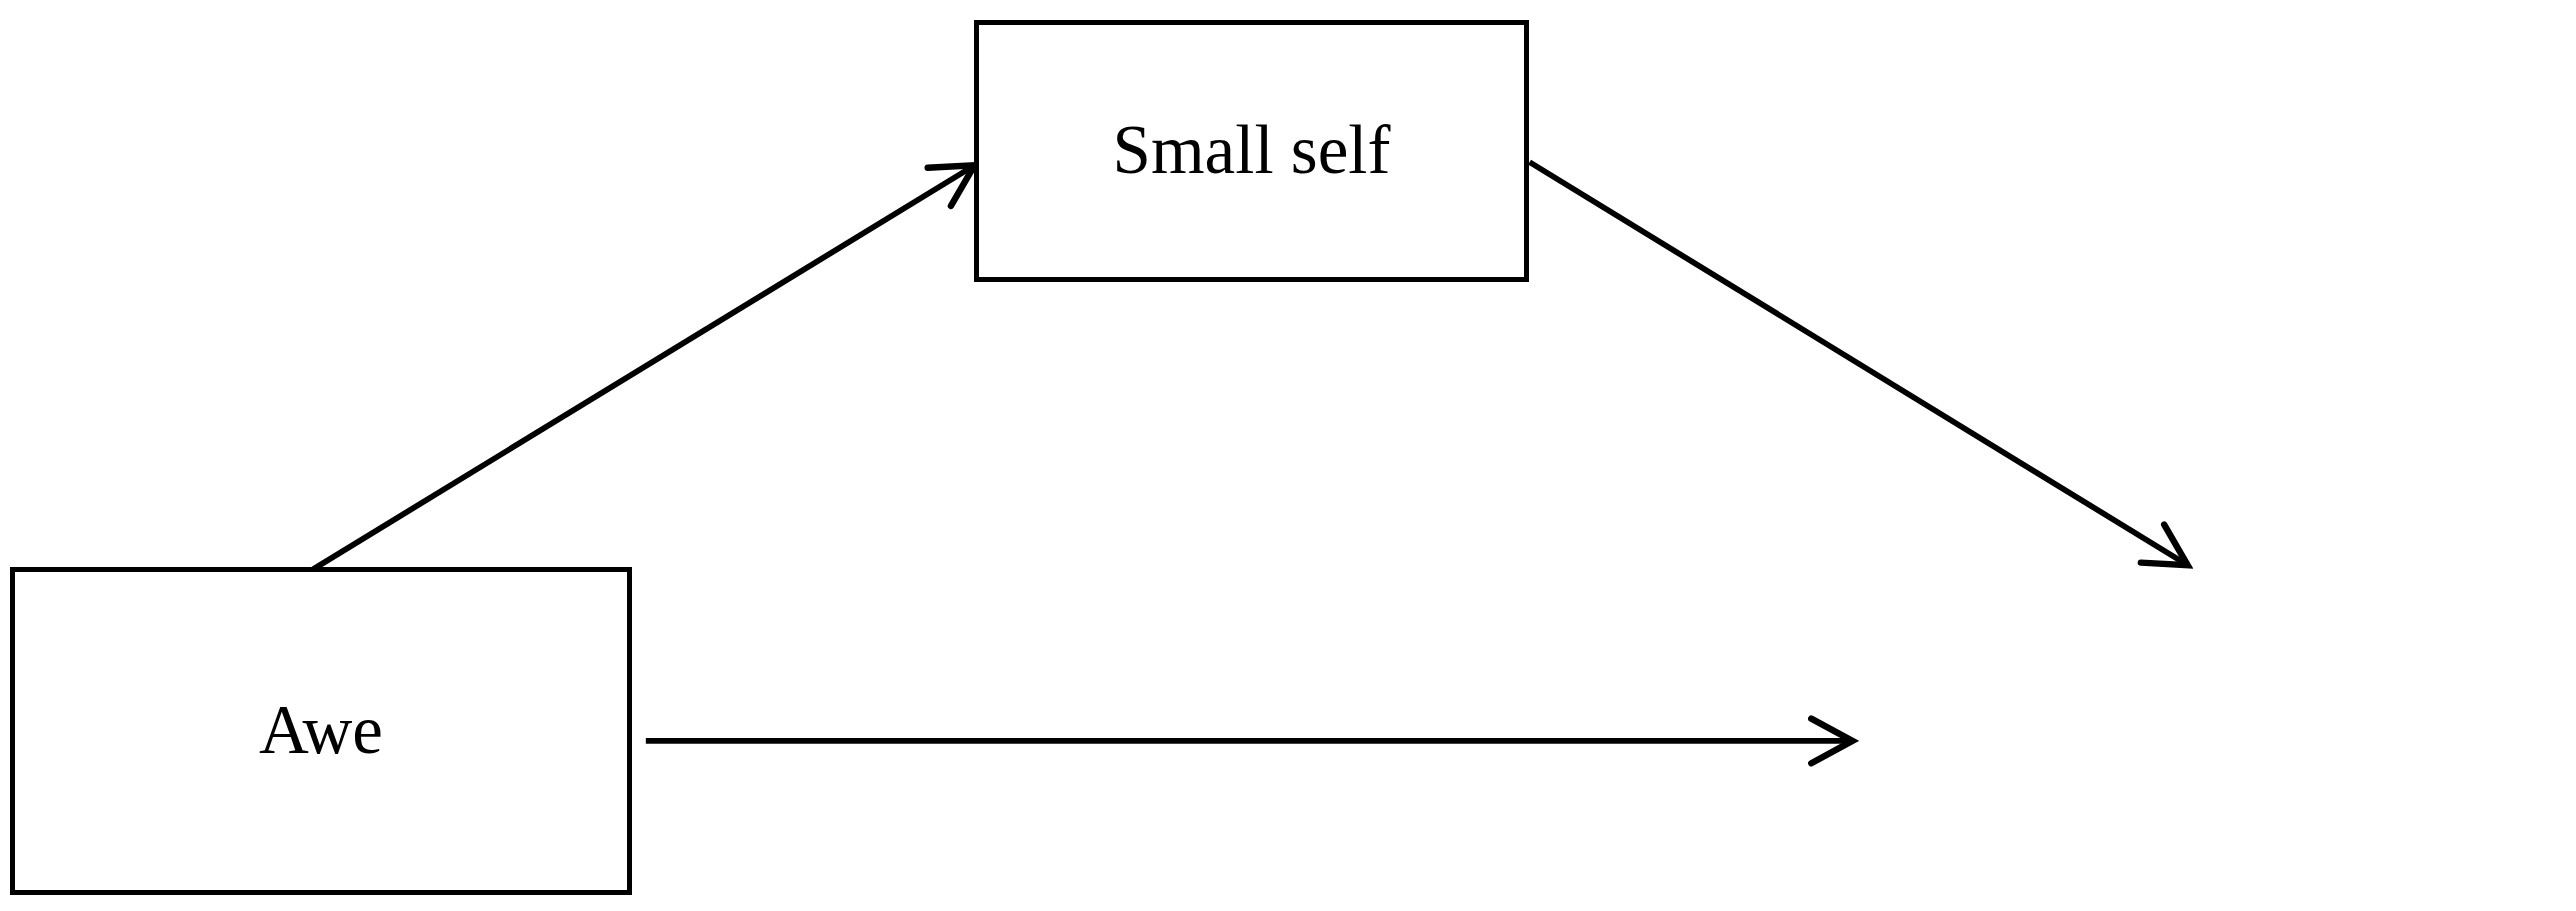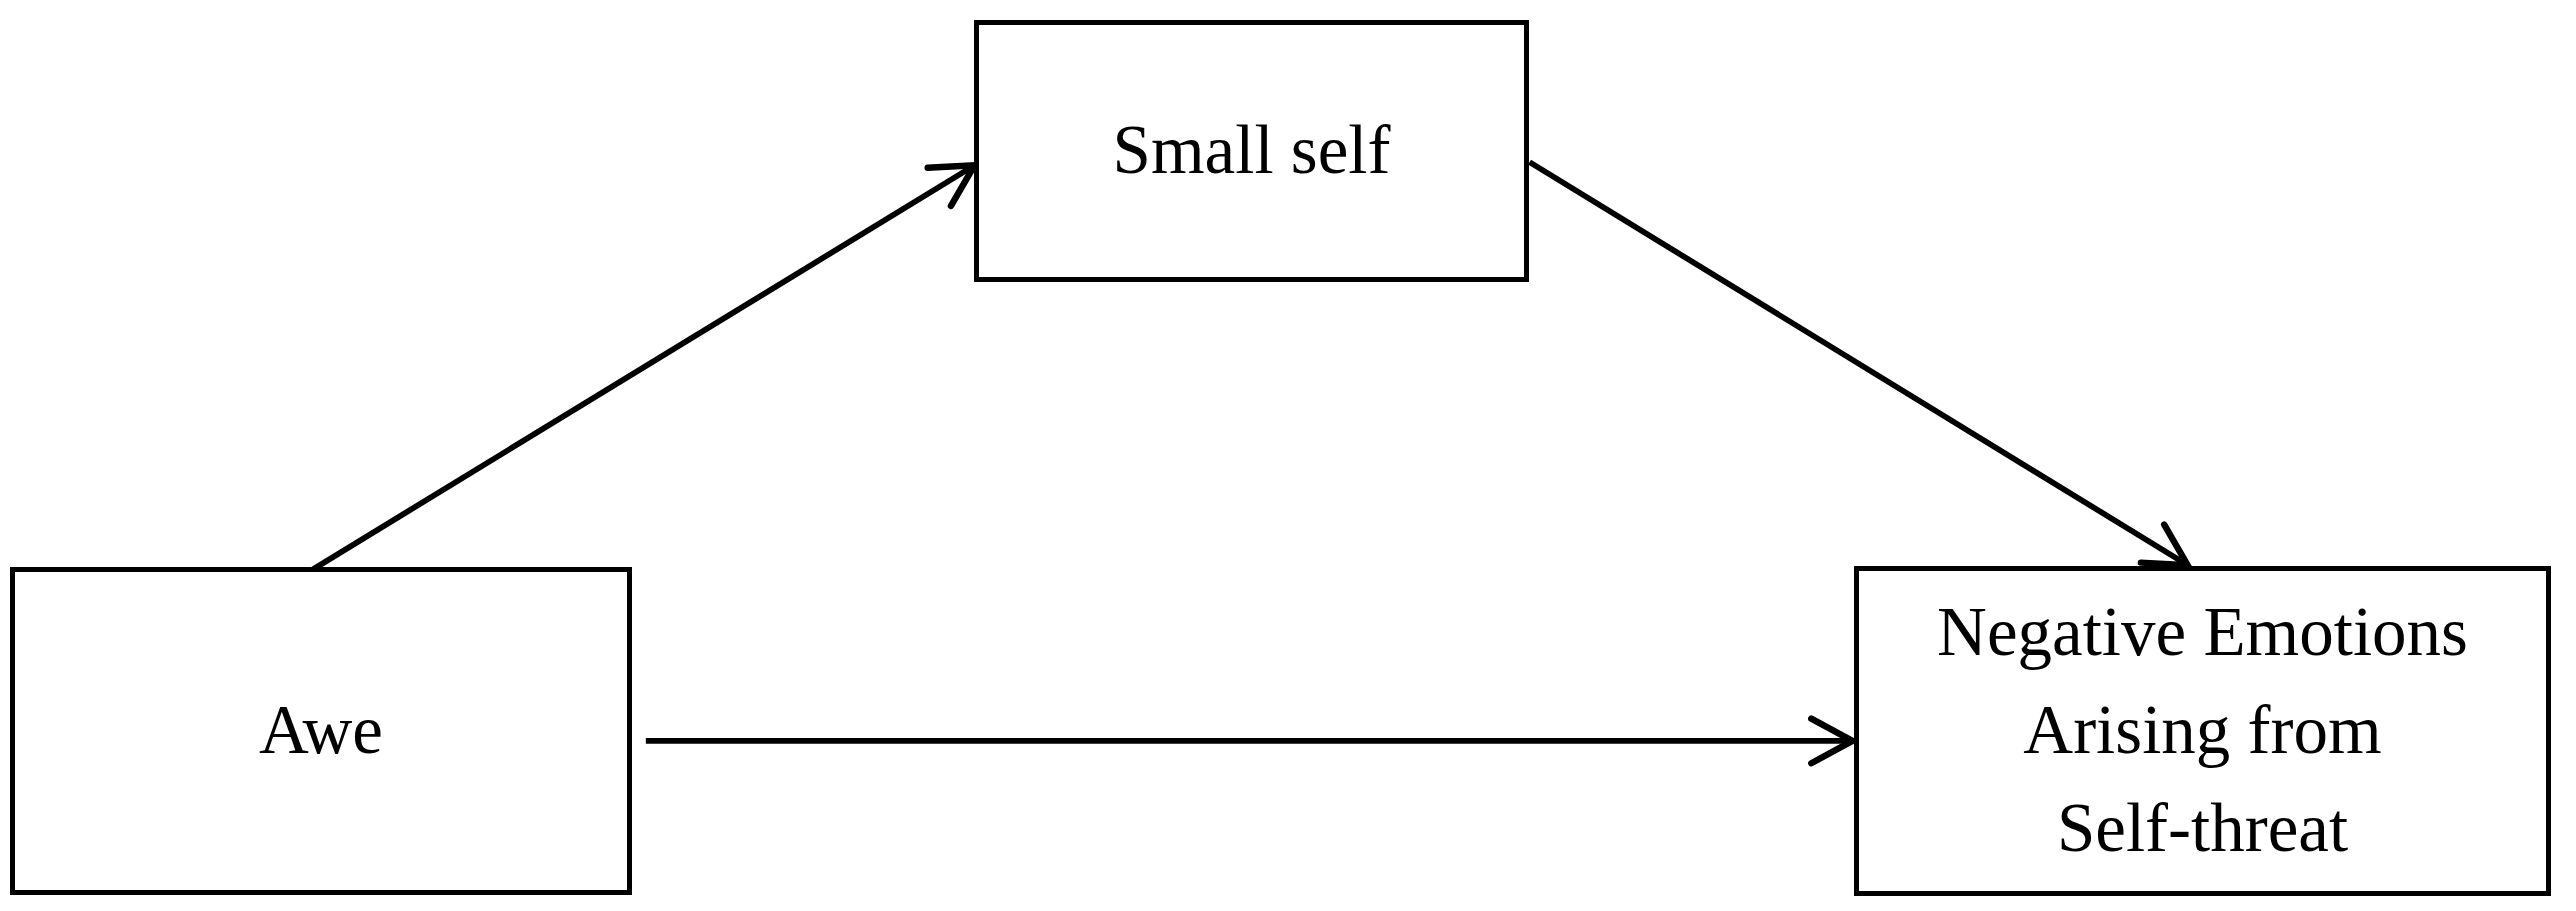--- a/index.html
+++ b/index.html
@@ -76,20 +76,15 @@
   </svg>
 
   <div class="node" id="node-awe">
     <span class="label-line">Awe</span>
   </div>
 
   <div class="node" id="node-small-self">
     <span class="label-line">Small self</span>
   </div>
 
-  <div class="node" id="node-negative-emotions">
-    <span class="label-line">Negative Emotions</span>
-    <span class="label-line">Arising from</span>
-    <span class="label-line">Self-threat</span>
-  </div>
 
 </div>
 
 
 </body></html>

